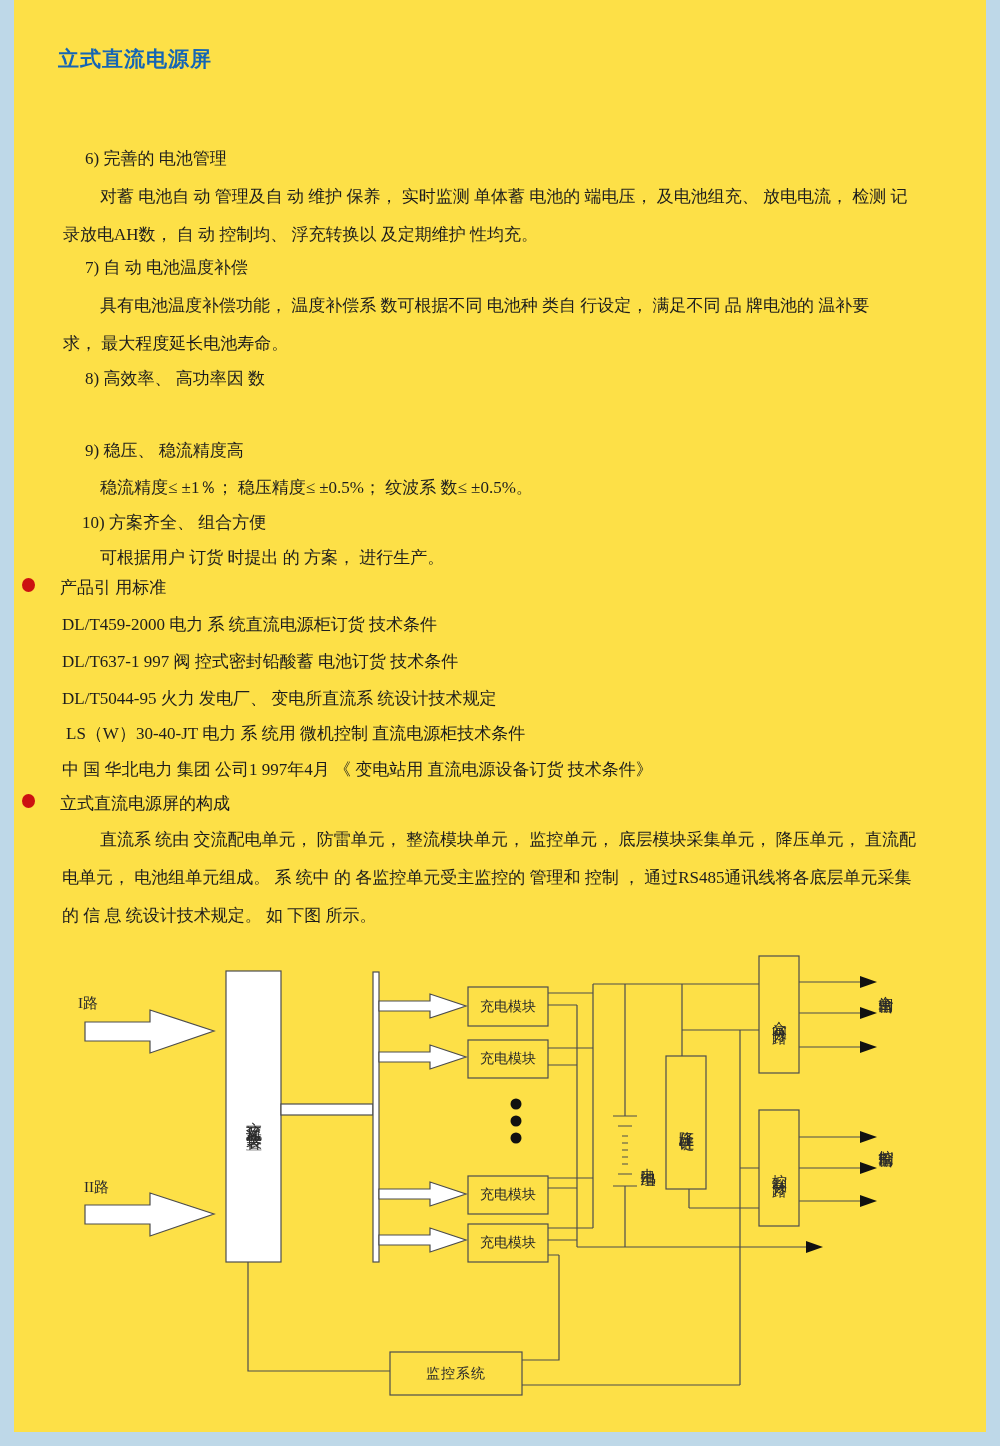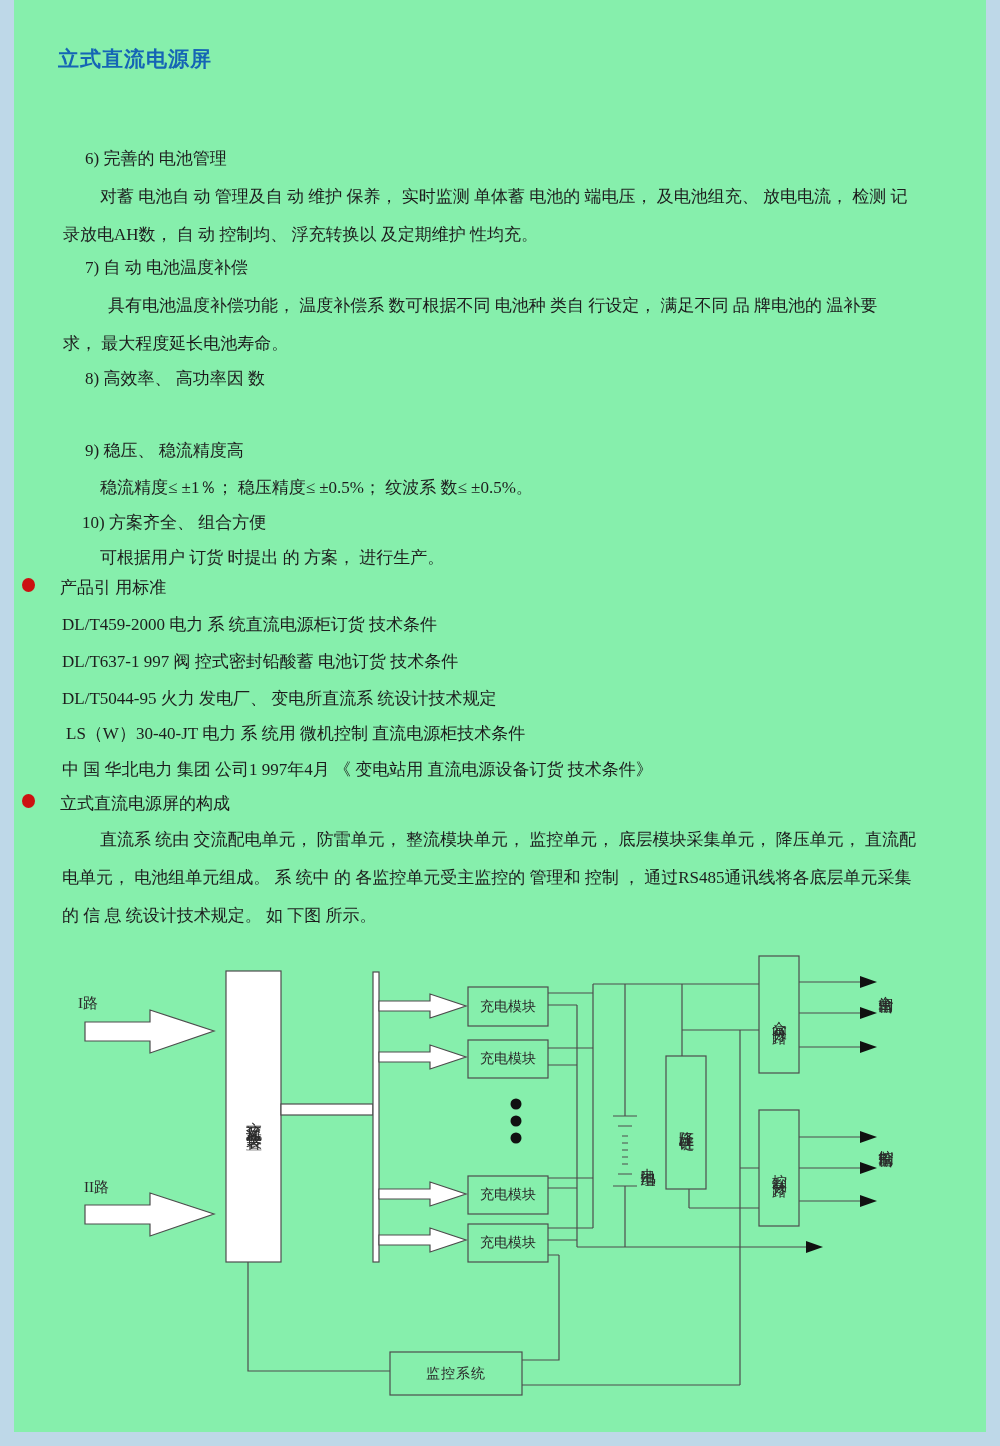--- a/index.html
+++ b/index.html
@@ -1,17 +1,17 @@
 <!DOCTYPE html>
 <html><head>
 <meta charset="utf-8">
 <style>
   html,body{margin:0;padding:0;background:#ffffff;}
   body{font-family:"Liberation Serif","DejaVu Serif",serif;}
-  #page{position:relative;width:1000px;height:1446px;background:#86efac;overflow:hidden;}
+  #page{position:relative;width:1000px;height:1446px;background:#fde047;overflow:hidden;}
 
   .edge{position:absolute;background:#bed8e8;}
   #edge-left{left:0;top:0;width:14px;height:1446px;border-bottom-left-radius:10px;}
   #edge-right{right:0;top:0;width:14px;height:1446px;border-bottom-right-radius:10px;}
   #edge-bottom{left:0;bottom:0;width:1000px;height:14px;}
 
   .tline{position:absolute;white-space:nowrap;font-size:17px;color:#1d1d1d;line-height:22px;}
   #doc-title{position:absolute;left:58px;top:45px;font-size:21px;font-weight:bold;color:#1565b5;letter-spacing:1px;white-space:nowrap;}
   .bullet{position:absolute;width:13px;height:14px;border-radius:50%;background:#cc1111;}
 
@@ -29,21 +29,21 @@
   <div id="edge-right" class="edge"></div>
   <div id="edge-bottom" class="edge"></div>
 
   <div id="doc-title">立式直流电源屏</div>
 
   <div class="tline" style="left:85px;top:148px;">6)  完善的 电池管理</div>
   <div class="tline" style="left:63px;top:224px;">录放电AH数， 自 动 控制均、 浮充转换以 及定期维护 性均充。</div>
   <div class="tline" style="left:100px;top:186px;">对蓄 电池自 动 管理及自 动 维护 保养， 实时监测 单体蓄 电池的 端电压， 及电池组充、 放电电流， 检测 记</div>
 
   <div class="tline" style="left:85px;top:257px;">7)  自 动 电池温度补偿</div>
-  <div class="tline" style="left:108px;top:295px;">具有电池温度补偿功能， 温度补偿系 数可根据不同 电池种 类自 行设定， 满足不同 品 牌电池的 温补要</div>
+  <div class="tline" style="left:100px;top:295px;">具有电池温度补偿功能， 温度补偿系 数可根据不同 电池种 类自 行设定， 满足不同 品 牌电池的 温补要</div>
   <div class="tline" style="left:63px;top:333px;">求， 最大程度延长电池寿命。</div>
 
   <div class="tline" style="left:85px;top:368px;">8)  高效率、 高功率因 数</div>
 
   <div class="tline" style="left:85px;top:440px;">9)  稳压、 稳流精度高</div>
   <div class="tline" style="left:100px;top:477px;">稳流精度≤ ±1％； 稳压精度≤ ±0.5%； 纹波系 数≤ ±0.5%。</div>
 
   <div class="tline" style="left:82px;top:512px;">10)  方案齐全、 组合方便</div>
   <div class="tline" style="left:100px;top:547px;">可根据用户 订货 时提出 的 方案， 进行生产。</div>
 

